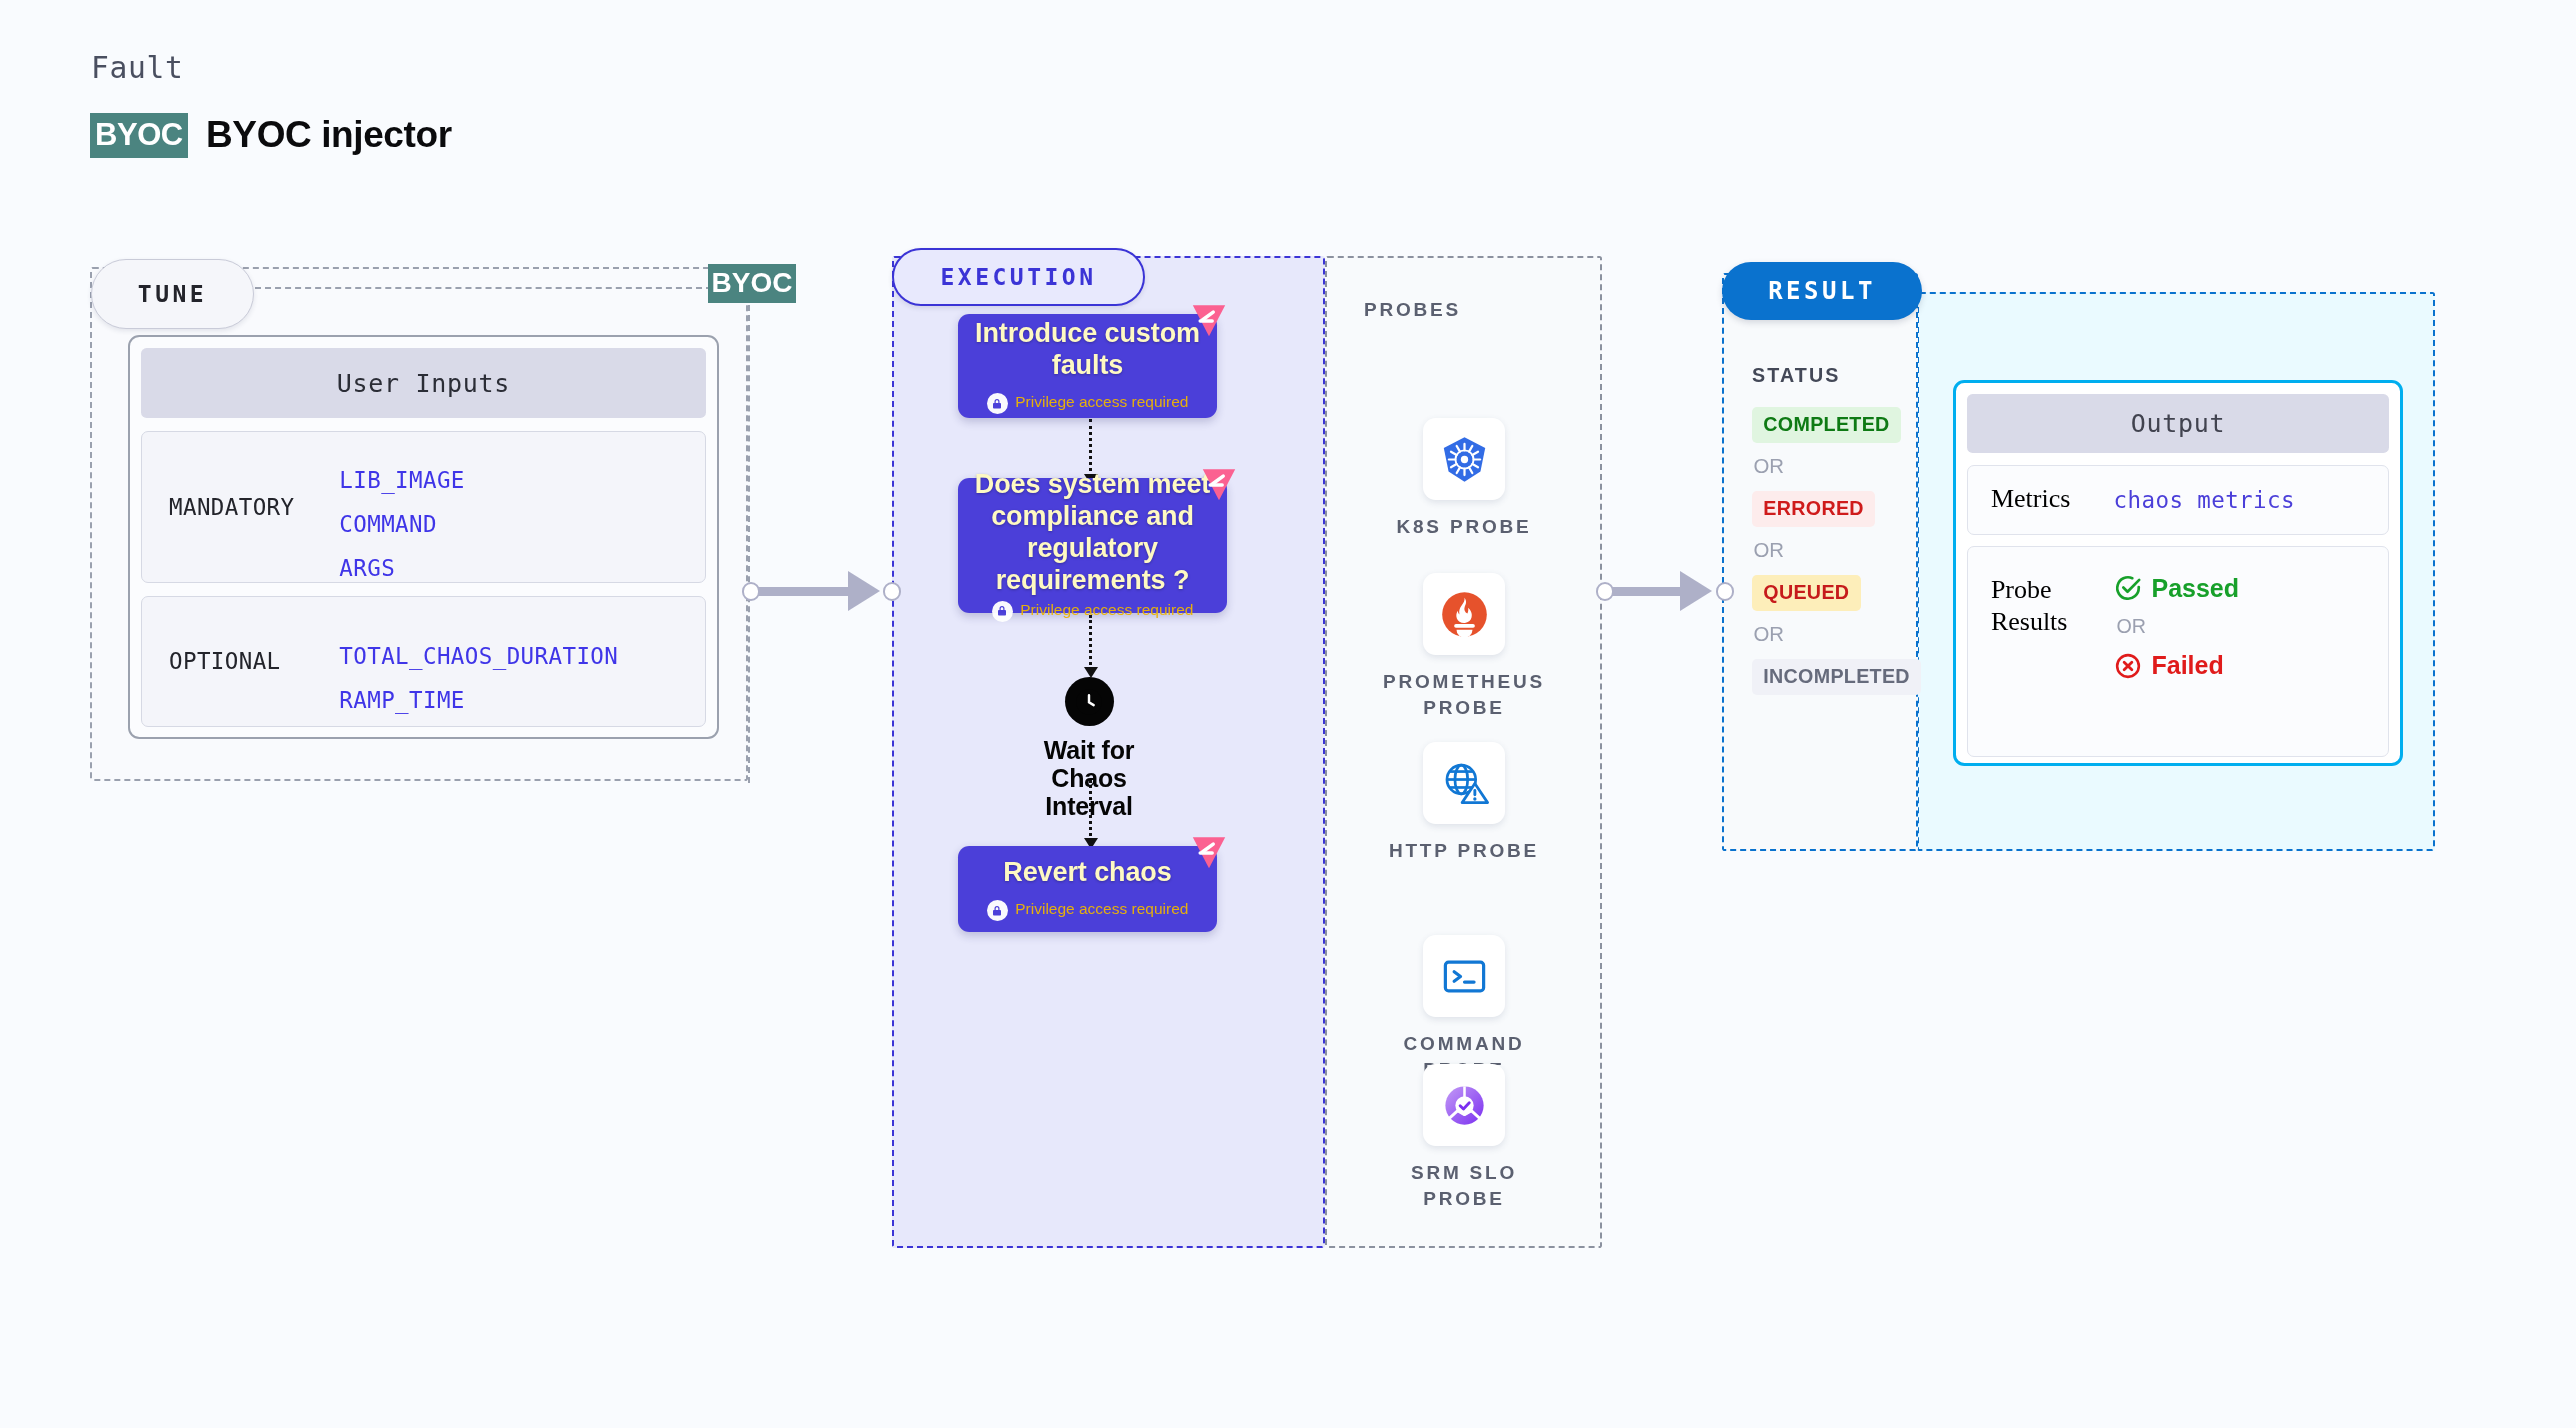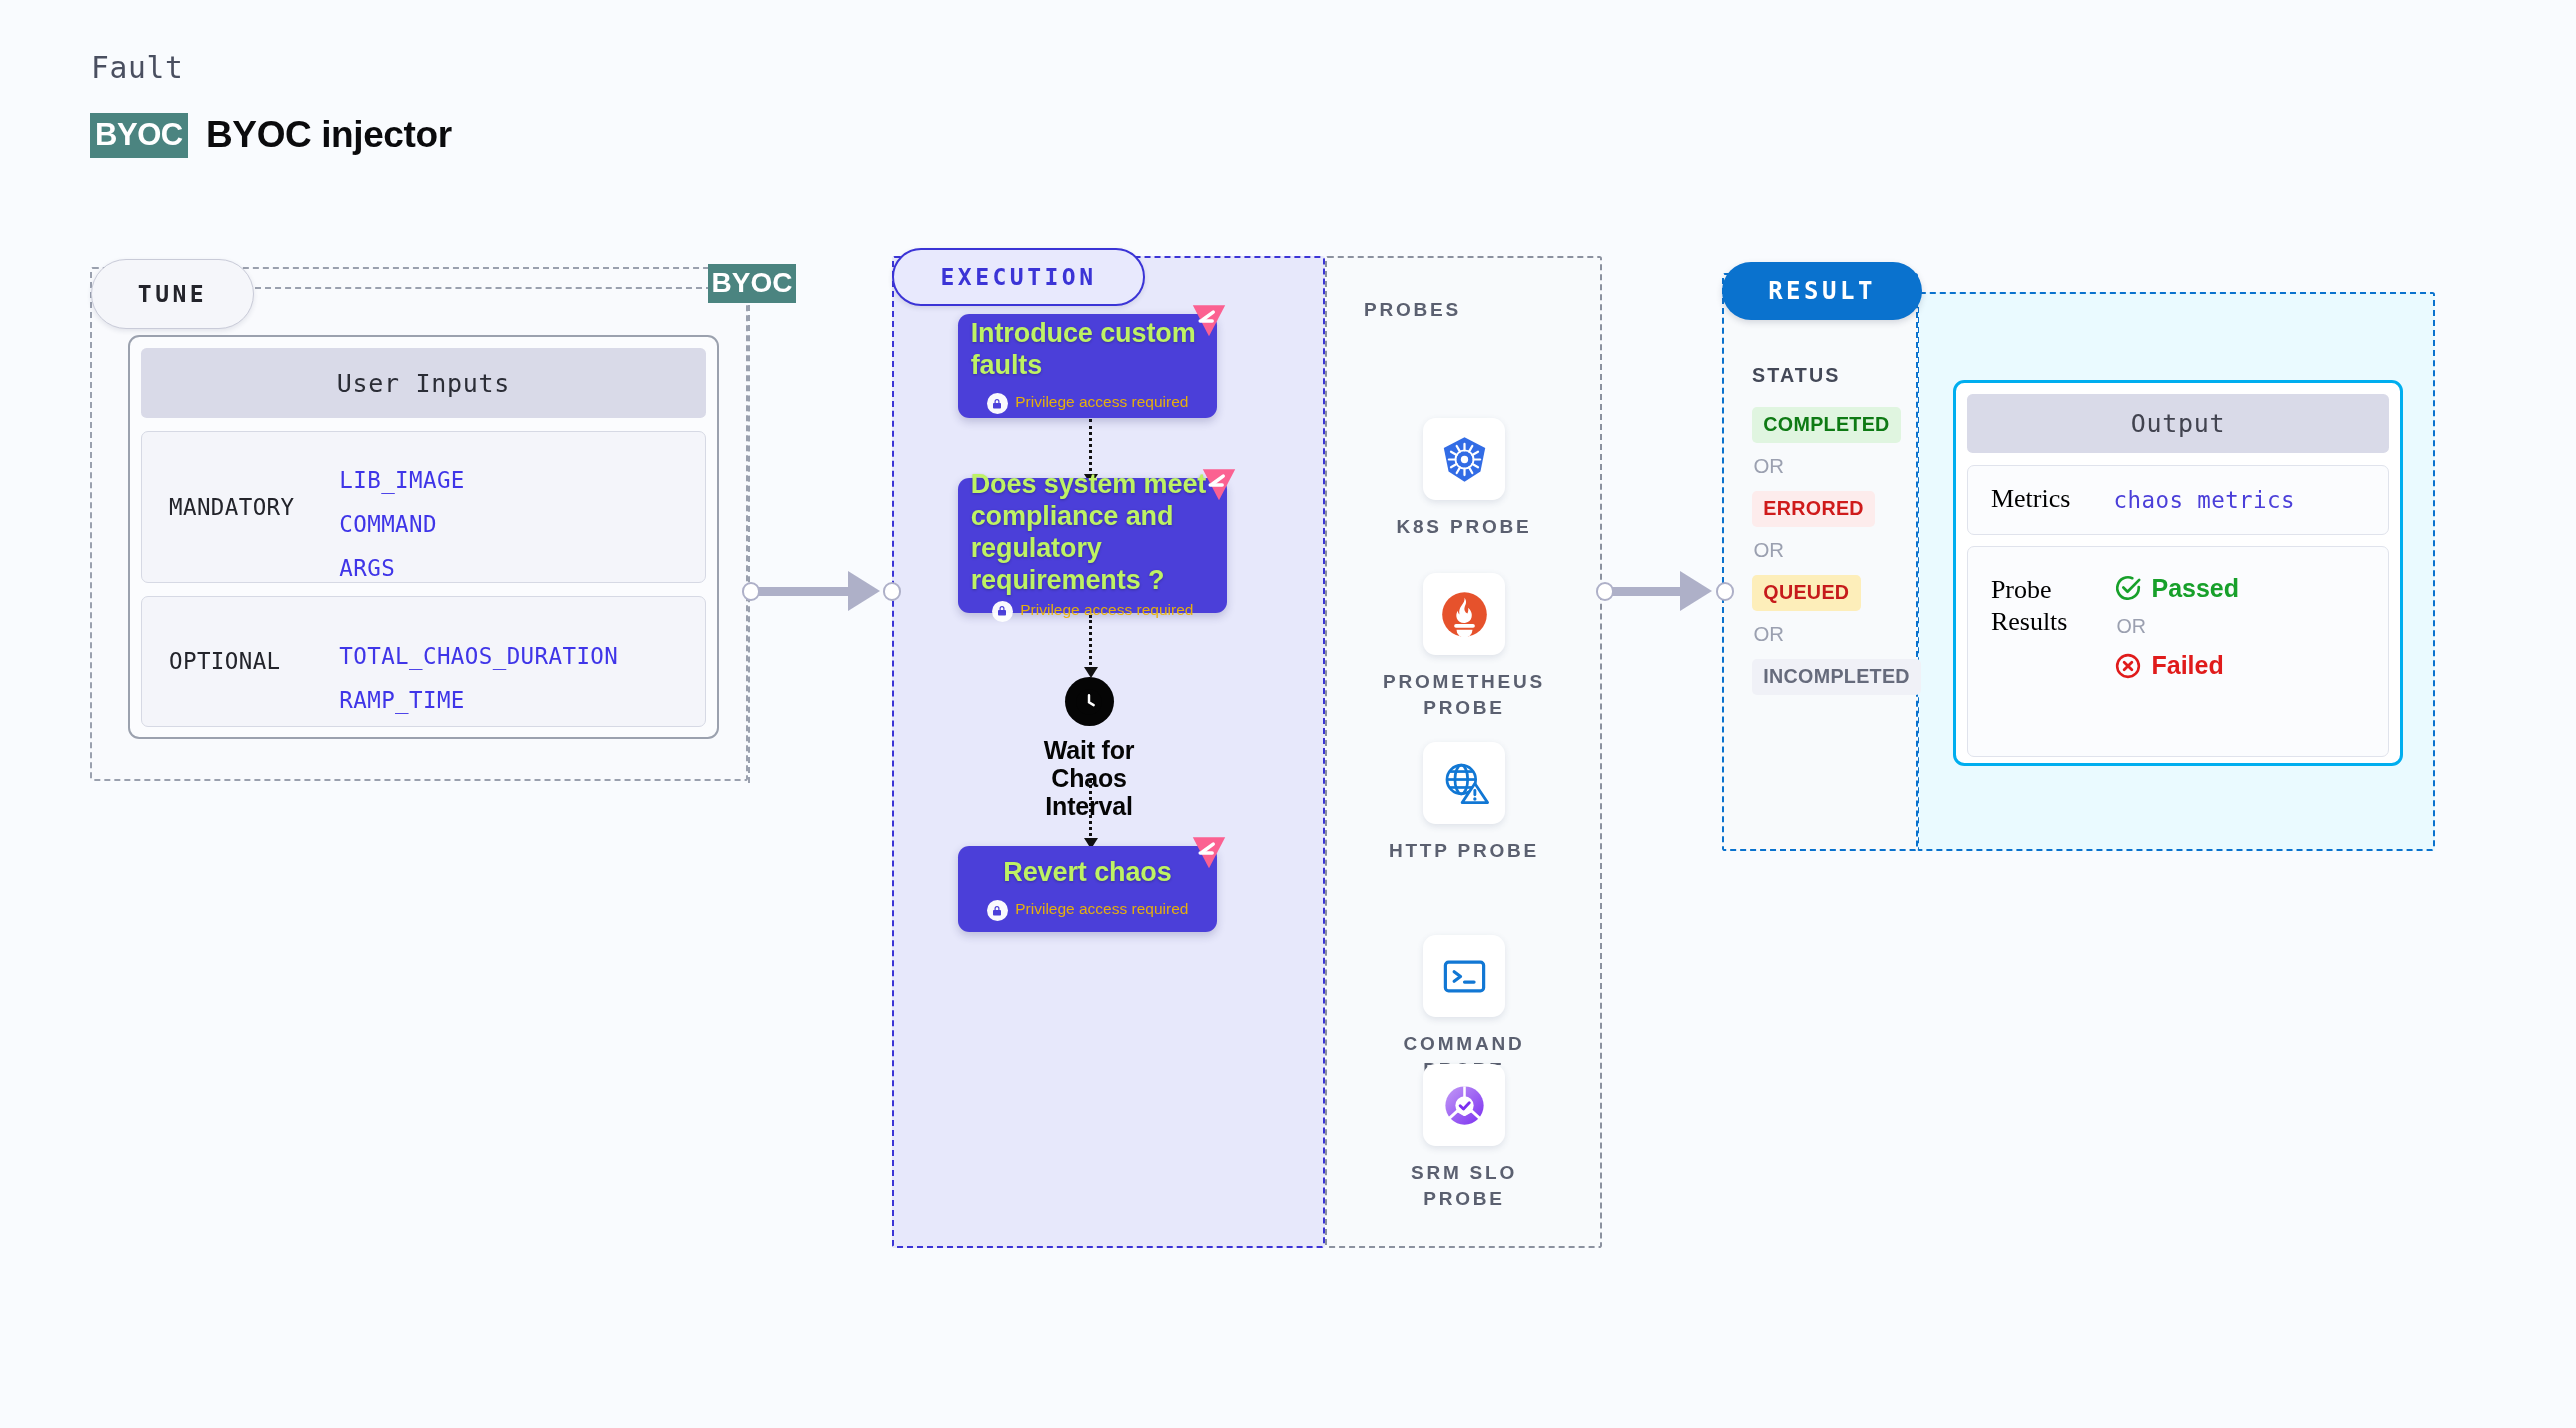--- a/index.html
+++ b/index.html
@@ -152,22 +152,22 @@
 
   
   .node {
     position: absolute; z-index: 6;
     background: #4b3fd9; border-radius: 11.3px;
     display: flex; flex-direction: column; align-items: center; justify-content: center;
     box-shadow: 0 3.5px 8.4px rgba(40,40,110,.22);
     padding: 9.9px 12.7px;
   }
   .node-title {
-    color: #bef264; font-weight: 700; font-size: 27px;
-    line-height: 1.18; letter-spacing: -0.1px;
+    color: #fef9c3; font-weight: 700; font-size: 27px;
+    text-align: center; line-height: 1.18; letter-spacing: -0.1px;
     text-shadow: 0 1.4px 2.8px rgba(0,0,0,.28);
   }
   .node-sub {
     margin-top: 11.3px; display: flex; align-items: flex-start; gap: 7.7px;
     color: #eab308; font-size: 15.5px; opacity: .97;
   }
   .lock-ico {
     width: 21px; height: 21px; border-radius: 50%; background: #ffffff;
     display: flex; align-items: center; justify-content: center; flex: none;
   }

